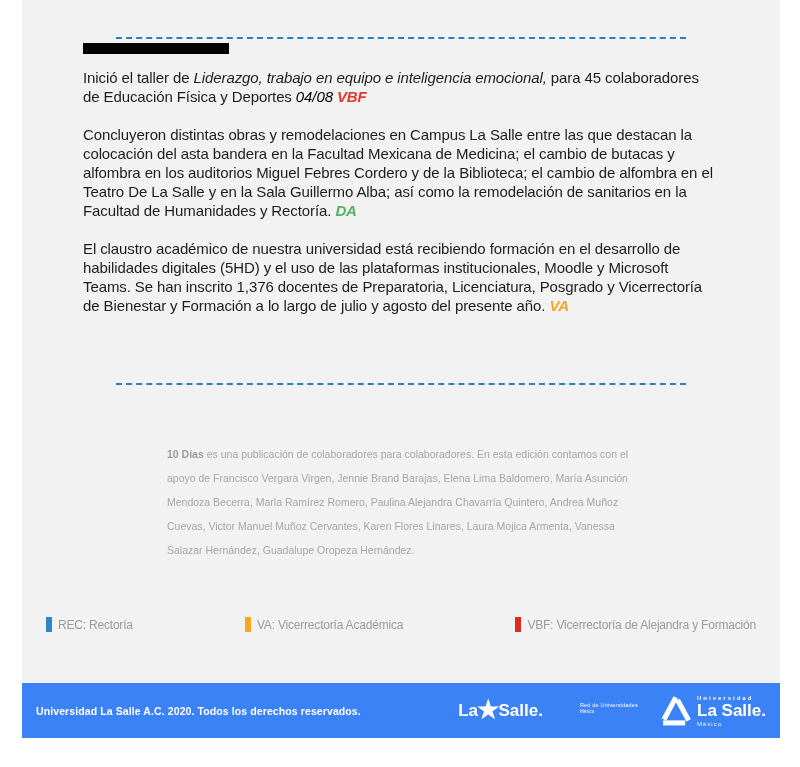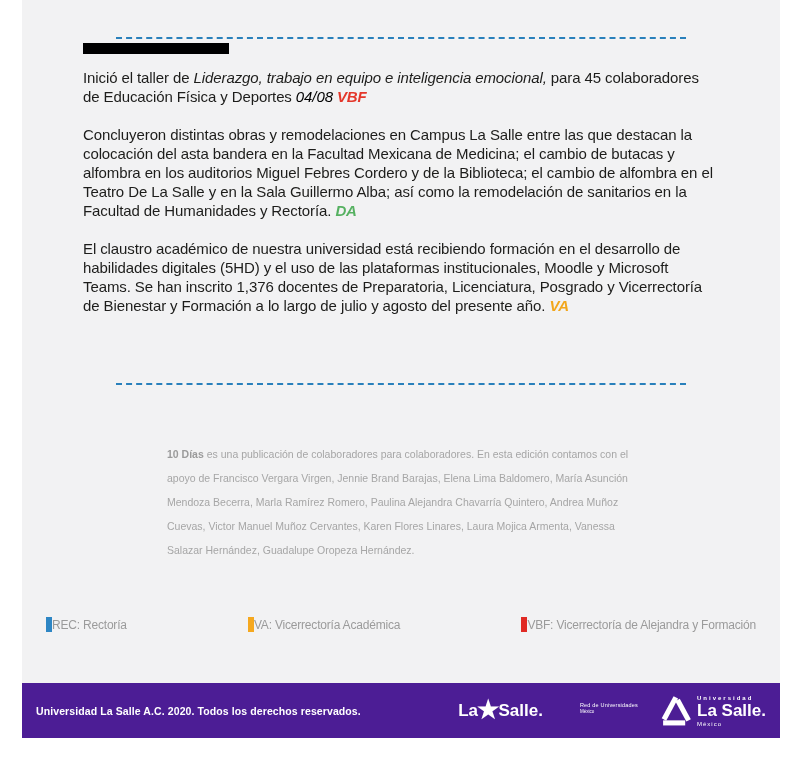--- a/index.html
+++ b/index.html
@@ -63,32 +63,32 @@
   .legend {
     margin-top: 55px;
     padding: 0 24px;
     display: flex;
     justify-content: space-between;
     align-items: center;
   }
   .legend-item {
     display: flex;
     align-items: center;
-    gap: 0;
+    gap: 6px;
     font-size: 12px;
     letter-spacing: -0.2px;
     color: #9b9b9b;
     white-space: nowrap;
   }
   .sq { width: 6px; height: 15px; flex: none; }
   .footerbar {
     margin-left: 22px;
     width: 758px;
     height: 55px;
-    background: #4c1d95;
+    background: #3b82f6;
     display: flex;
     align-items: center;
     padding: 0 14px;
   }
   .copy {
     color: #ffffff;
     font-size: 10.5px;
     font-weight: bold;
     letter-spacing: 0.1px;
   }

